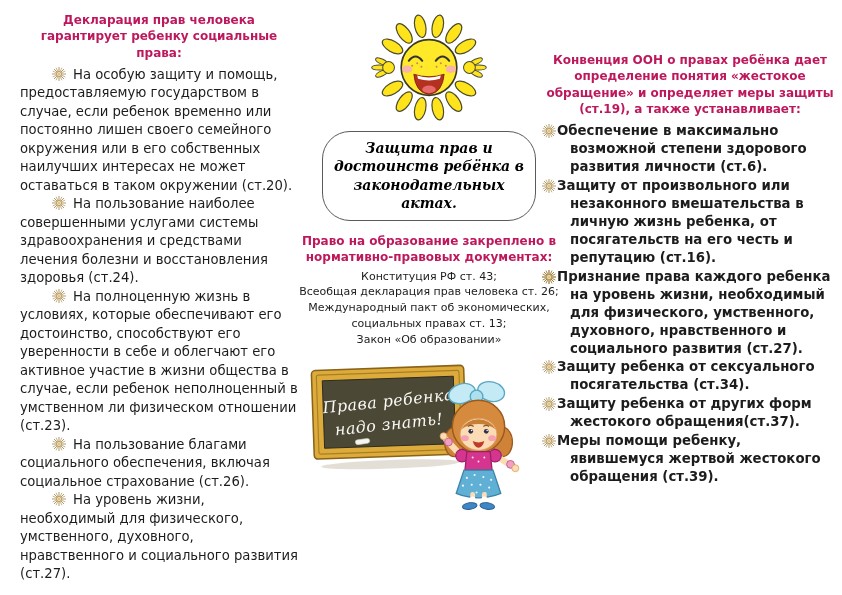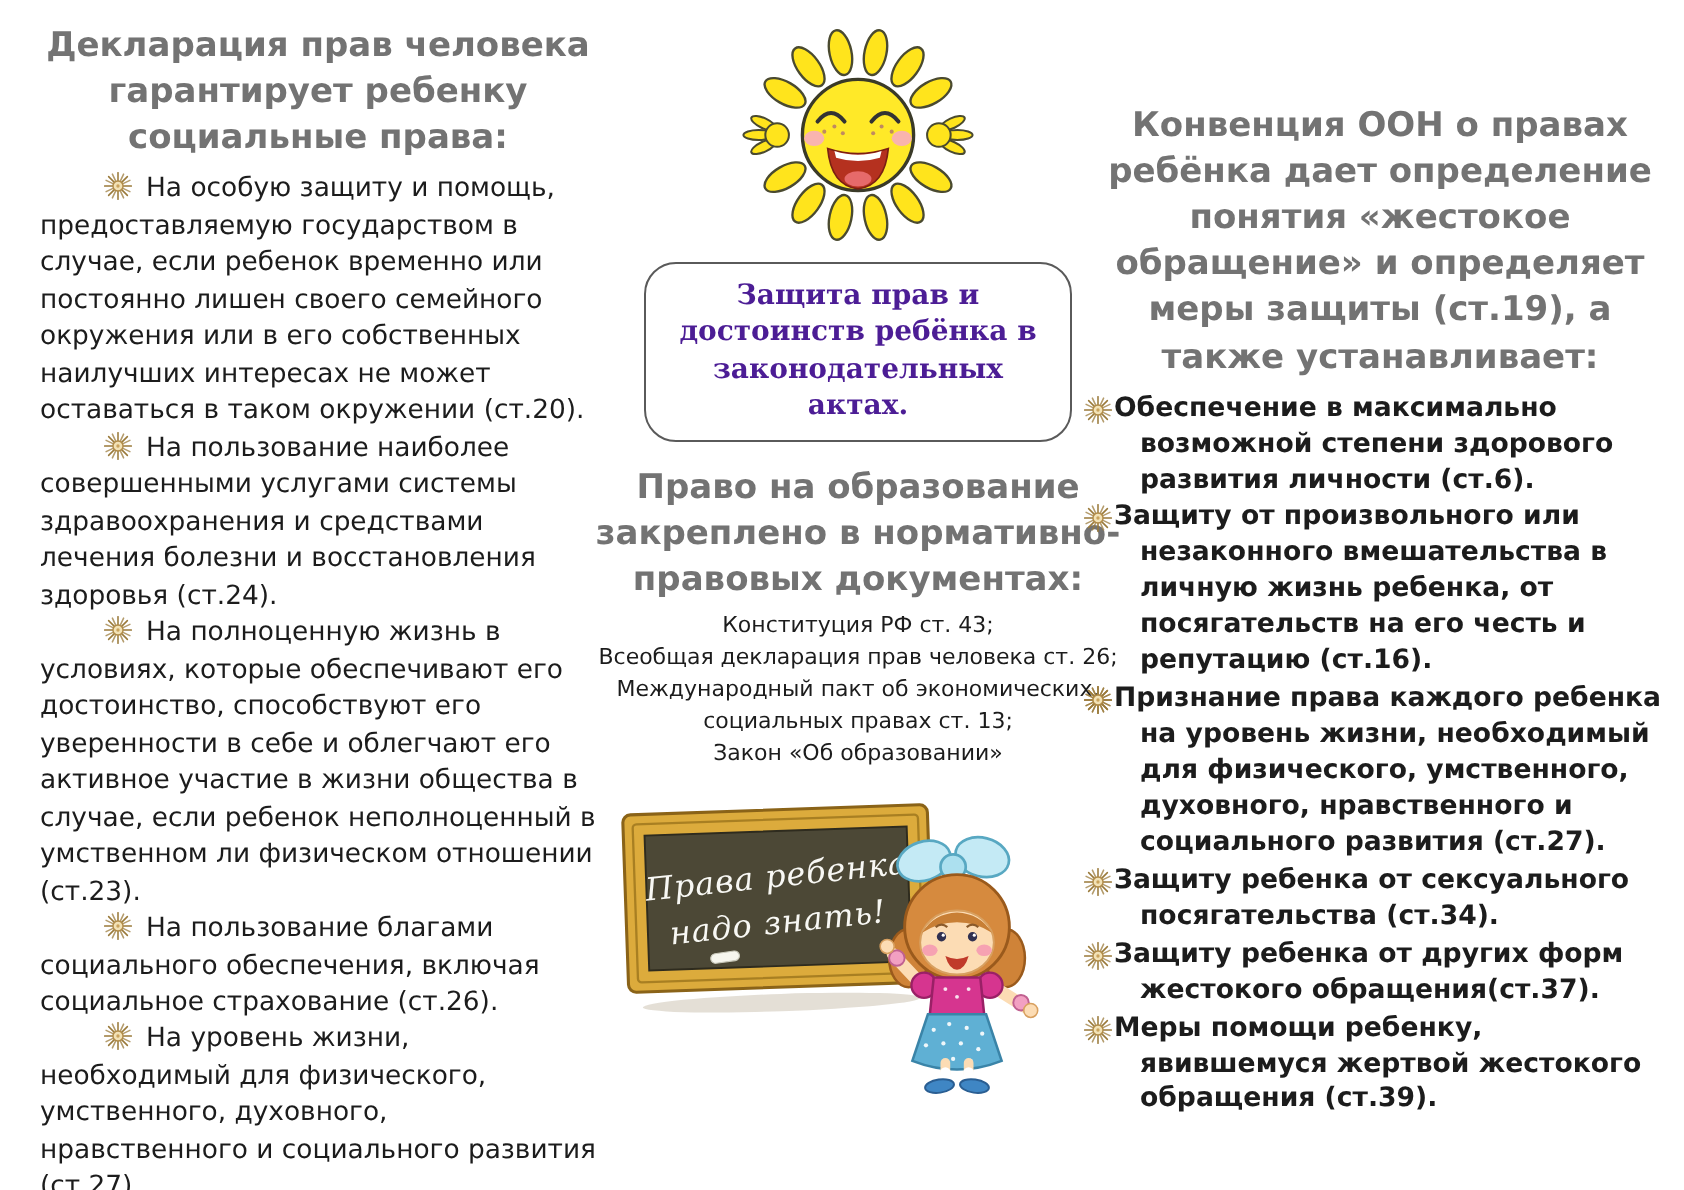--- a/index.html
+++ b/index.html
@@ -6,34 +6,34 @@
   .page{
     position:relative;width:842px;height:595px;background:#ffffff;overflow:hidden;
     font-family:"DejaVu Sans",sans-serif;color:#1c1c1c;
   }
   
   .col-left{position:absolute;left:20px;top:12px;width:278px;}
   .col-mid{position:absolute;left:296px;top:2px;width:266px;}
   .col-right{position:absolute;left:542px;top:12px;width:296px;margin-top:40px;}
 
   .h-blue{
-    color:#737373;font-weight:bold;font-size:17px;line-height:1.36;
+    color:#be185d;font-weight:bold;font-size:12px;line-height:1.36;
     text-align:center;margin:0 0 5px 0;
   }
   
   .lpara{font-size:13.2px;line-height:1.4;margin:0;text-indent:32px;}
   .bullet{width:14px;height:14px;display:inline-block;vertical-align:-2px;margin-right:7px;}
 
   
   .sun{display:block;margin:4px auto 0 auto;}
   .law-box{
-    width:194px;margin:2px auto 0 auto;border:1.5px solid #5a5a5a;border-radius:16px;
+    width:194px;margin:2px auto 0 auto;border:1.5px solid #5a5a5a;border-radius:28px;
     padding:7px 9px;text-align:center;
-    font-family:"DejaVu Serif",serif;font-weight:bold;
-    color:#4c1d95;font-size:14px;line-height:1.32;background:#fff;
+    font-family:"DejaVu Serif",serif;font-style:italic;font-weight:bold;
+    color:#000000;font-size:14px;line-height:1.32;background:#fff;
   }
   .mid-heading{margin-top:12px;margin-bottom:3px;}
   .doc-line{font-size:11px;line-height:1.45;text-align:center;}
   .artwork{position:relative;height:168px;margin-top:4px;}
   .board{position:absolute;left:14px;top:10px;transform:rotate(-2deg);}
   .doll{position:absolute;left:134px;top:24px;}
   .board-text{font-family:"DejaVu Serif",serif;font-style:italic;letter-spacing:.5px;}
 
   
   .rlist{margin-top:3px;font-weight:bold;}

